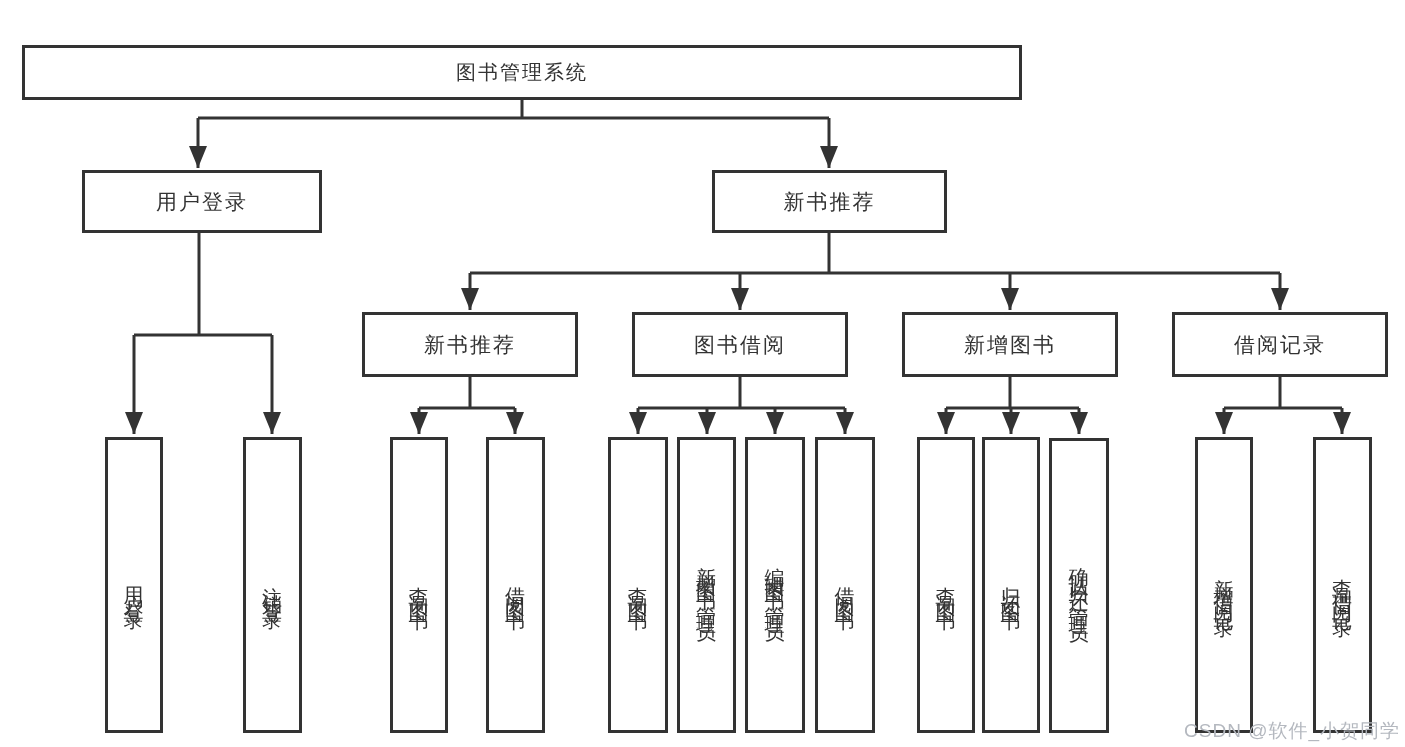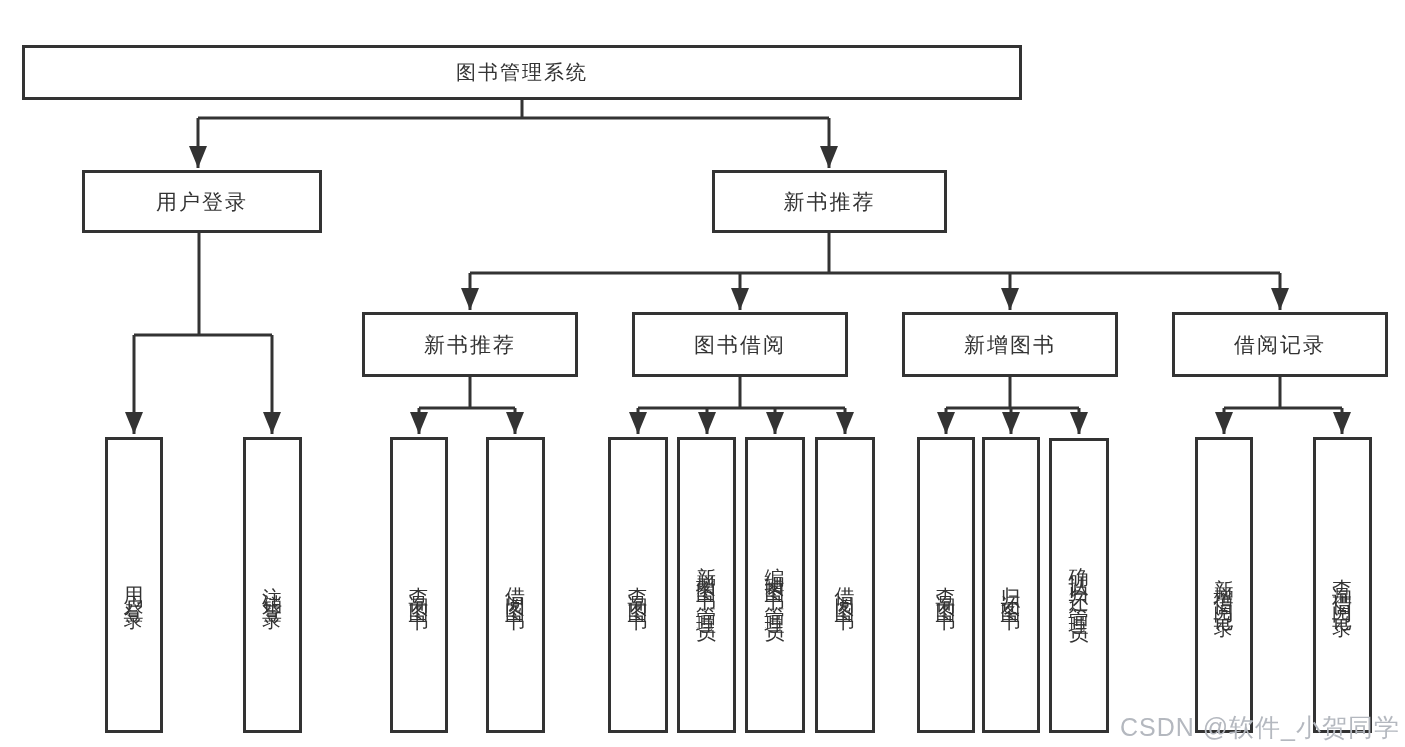--- a/index.html
+++ b/index.html
@@ -22,21 +22,21 @@
   }
   .h-node { font-size:21px; letter-spacing:2px; white-space:nowrap; }
   .root-node { font-size:20px;margin-top:32px; }
   .v-node {
     writing-mode:vertical-rl; text-orientation:mixed;
     font-size:20px; letter-spacing:8px; line-height:1;
     padding-top:4px;
   }
   .watermark {
     position:absolute; right:5px; bottom:3px;
-    font-size:25px; letter-spacing:1px;
+    font-size:19px; letter-spacing:1px;
     color:var(--wm,#b4b8bf); white-space:nowrap;
   }
 </style>
 </head>
 <body>
 
 <div class="canvas" style="--line: #333333; --text: #333333; --bg: #ffffff; --wm: #b4b8bf;">
 
   <svg class="connectors" viewBox="0 0 1405 747" xmlns="http://www.w3.org/2000/svg">
     <defs>

